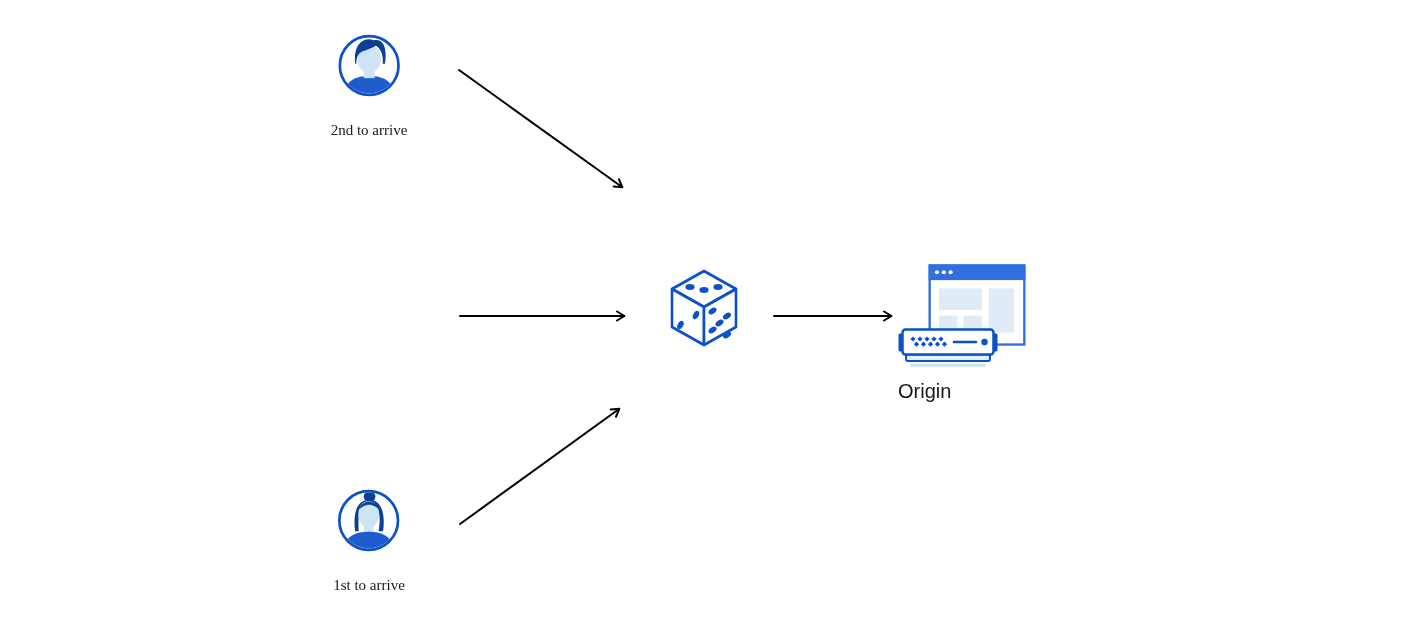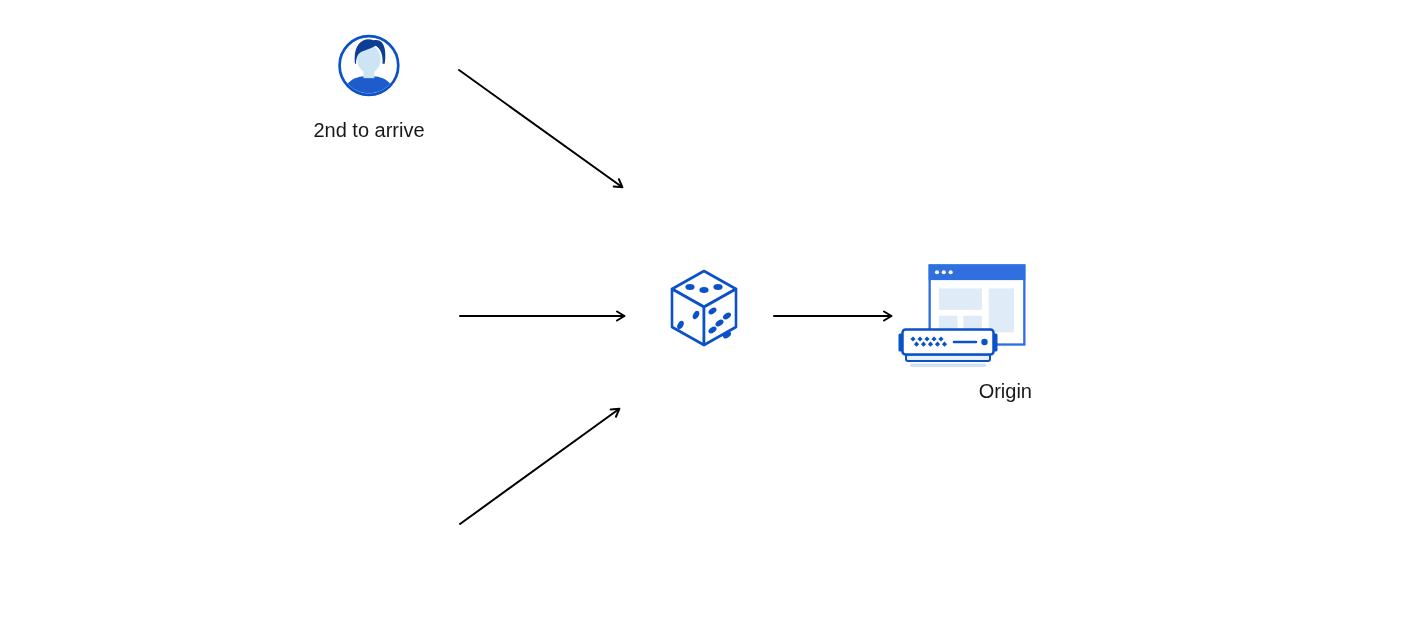--- a/index.html
+++ b/index.html
@@ -13,36 +13,36 @@
     --server-base-blue:#e9f2fb;
     --arrow-black:#000000;
     --text-color:#17181a;
   }
   *{margin:0;padding:0;box-sizing:border-box;}
   html,body{background:#ffffff;}
   body{font-family:"Liberation Sans","DejaVu Sans",sans-serif;color:var(--text-color,#17181a);}
   .canvas{position:relative;width:1405px;height:633px;background:#ffffff;overflow:hidden;}
   .arrow-layer{position:absolute;left:0;top:0;width:1405px;height:633px;pointer-events:none;}
   .node{position:absolute;display:flex;flex-direction:column;align-items:center;gap:20px;}
-  .node-label{font-size:20px;line-height:24px;white-space:nowrap;color:var(--text-color,#17181a);}
+  .node-label{font-size:15px;line-height:24px;white-space:nowrap;color:var(--text-color,#17181a);font-family:Liberation Serif, serif;}
   .avatar{display:block;width:65px;height:65px;}
   .ring{fill:#ffffff;stroke:var(--brand-blue,#0b52c8);stroke-width:3;}
   .fill-hair{fill:var(--hair-blue,#0c3e95);}
   .fill-skin{fill:var(--skin-blue,#cde4f5);}
   .fill-shirt{fill:var(--shirt-blue,#1e5ccd);}
   .fill-brand{fill:var(--brand-blue,#0b52c8);}
   .stroke-brand{stroke:var(--brand-blue,#0b52c8);}
   .fill-bar{fill:var(--titlebar-blue,#2f6fe0);}
   .stroke-bar{stroke:var(--titlebar-blue,#2f6fe0);}
   .fill-panel{fill:var(--panel-blue,#dfebf7);}
   .dice-node{position:absolute;left:667px;top:268px;width:74px;height:80px;}
   .origin-node{position:absolute;left:898px;top:264px;width:134px;display:block;}
   .browser-icon{position:absolute;left:30px;top:0;width:98px;height:82px;}
   .server-icon{position:absolute;left:0px;top:64px;width:100px;height:40px;}
-  .origin-label{position:absolute;left:0;top:114px;width:134px;text-align:right;font-size:20px;line-height:26px;color:var(--text-color,#17181a);}
+  .origin-label{position:absolute;left:0;top:114px;width:134px;text-align:left;font-size:20px;line-height:26px;color:var(--text-color,#17181a);}
   .arrow-line{stroke:var(--arrow-black,#000);stroke-width:2;stroke-linecap:round;}
   .ah-path{stroke:var(--arrow-black,#000);}
 </style>
 </head>
 <body>
 
 <div class="canvas">
 
   <svg class="arrow-layer" viewBox="0 0 1405 633" xmlns="http://www.w3.org/2000/svg">
     <defs>
@@ -68,20 +68,39 @@
         <path class="fill-shirt" d="M6,72 C9,53 20,47.5 36,47.5 C52,47.5 63,53 66,72 Z"></path>
         <rect class="fill-skin" x="30" y="36" width="12" height="14"></rect>
         <ellipse class="fill-skin" cx="36" cy="29" rx="13" ry="15.5"></ellipse>
         <path class="fill-hair" d="M20.5,34 C18,12 30,4 41,8 C52,6 56,16 53.5,34 L51,34 C52,24 48.5,16.5 43.5,14 C35,19 26.5,19.5 24,24 C22.5,27 21.5,30 21.8,34 Z"></path>
       </g>
     </svg>
     <div class="node-label">2nd to arrive</div>
   </div>
 
 
+  <div class="node" style="left:369px;top:488px;transform:translateX(-50%);">
+    <svg class="avatar" viewBox="0 0 72 72" xmlns="http://www.w3.org/2000/svg">
+      <defs>
+          <clipPath id="clipC">
+            <circle cx="36" cy="36" r="31"></circle>
+          </clipPath>
+        </defs>
+      <circle class="ring" cx="36" cy="36" r="32.5"></circle>
+      <g clip-path="url(#clipC)">
+        <path class="fill-hair" d="M21,48 C18,24 25,13 36.5,13 C48,13 55,24 52,48 L47,48 C50,30 47,21 42,19 C34,22 27,24 25.5,28 C24.5,33 24.5,40 25,48 Z"></path>
+        <ellipse class="fill-hair" cx="37" cy="9.5" rx="6.5" ry="6"></ellipse>
+        <rect class="fill-skin" x="30.5" y="36" width="11" height="15"></rect>
+        <ellipse class="fill-skin" cx="36" cy="29" rx="11.5" ry="14.5"></ellipse>
+        <path class="fill-hair" d="M25,24 C28,17 33,15 36.5,15 C40,15 45,17 48,24 C43,19.5 39,18.5 36.5,18.5 C34,18.5 30,19.5 25,24 Z"></path>
+        <path class="fill-shirt" d="M6,72 C9,54 20,48.5 36,48.5 C52,48.5 63,54 66,72 Z"></path>
+      </g>
+    </svg>
+    <div class="node-label">1st to arrive</div>
+  </div>
 
   <svg class="dice-node" viewBox="0 0 74 80" xmlns="http://www.w3.org/2000/svg">
     <g fill="#ffffff" class="stroke-brand" stroke-width="2.6" stroke-linejoin="round">
       <path d="M37,3 L69,21 L37,39 L5,21 Z"></path>
       <path d="M5,21 L37,39 L37,77 L5,59 Z"></path>
       <path d="M69,21 L37,39 L37,77 L69,59 Z"></path>
     </g>
     <g class="fill-brand">
 
       <ellipse cx="23" cy="19" rx="4.6" ry="2.9"></ellipse>

